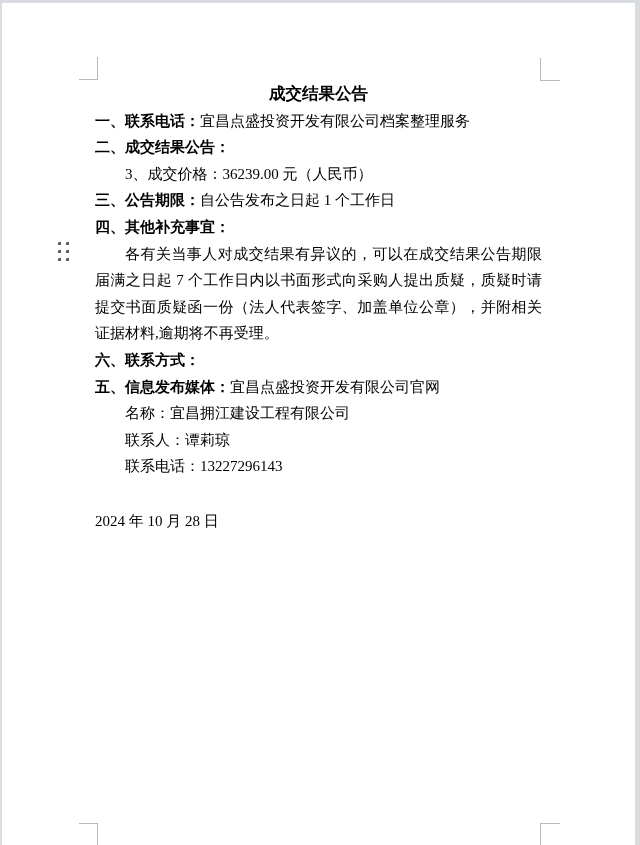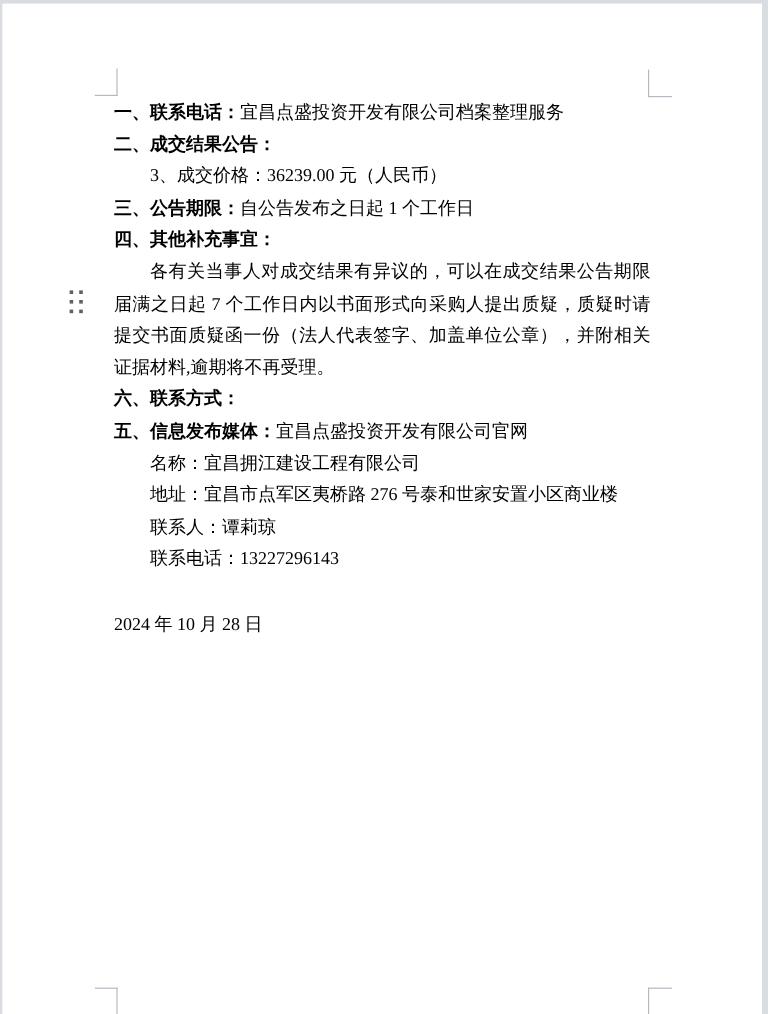--- a/index.html
+++ b/index.html
@@ -62,20 +62,21 @@
   <div class="drag-handle">
     <div class="dot"></div>
     <div class="dot"></div>
     <div class="dot"></div>
     <div class="dot"></div>
     <div class="dot"></div>
     <div class="dot"></div>
   </div>
 
   <div class="content">
+    <h1 class="doc-title">成交结果公告</h1>
 
     <p><b>一、联系电话：</b><span>宜昌点盛投资开发有限公司档案整理服务</span></p>
 
     <p><b>二、成交结果公告：</b><span></span></p>
 
 
 
     <p class="sub">3、成交价格：36239.00 元（人民币）</p>
 
     <p><b>三、公告期限：</b><span>自公告发布之日起 1 个工作日</span></p>
@@ -83,21 +84,20 @@
     <p><b>四、其他补充事宜：</b><span></span></p>
 
     <p class="sub">各有关当事人对成交结果有异议的，可以在成交结果公告期限届满之日起 7 个工作日内以书面形式向采购人提出质疑，质疑时请提交书面质疑函一份（法人代表签字、加盖单位公章），并附相关证据材料,逾期将不再受理。</p>
 
     <p><b>六、联系方式：</b><span></span></p>
 
     <p><b>五、信息发布媒体：</b><span>宜昌点盛投资开发有限公司官网</span></p>
 
     <p class="sub">名称：宜昌拥江建设工程有限公司</p>
 
-    <p class="sub">地址：宜昌市点军区夷桥路 276 号泰和世家安置小区商业楼</p>
 
     <p class="sub">联系人：谭莉琼</p>
 
     <p class="sub">联系电话：13227296143</p>
 
     <p class="date-line">2024 年 10 月 28 日</p>
   </div>
 
 </div>
 

